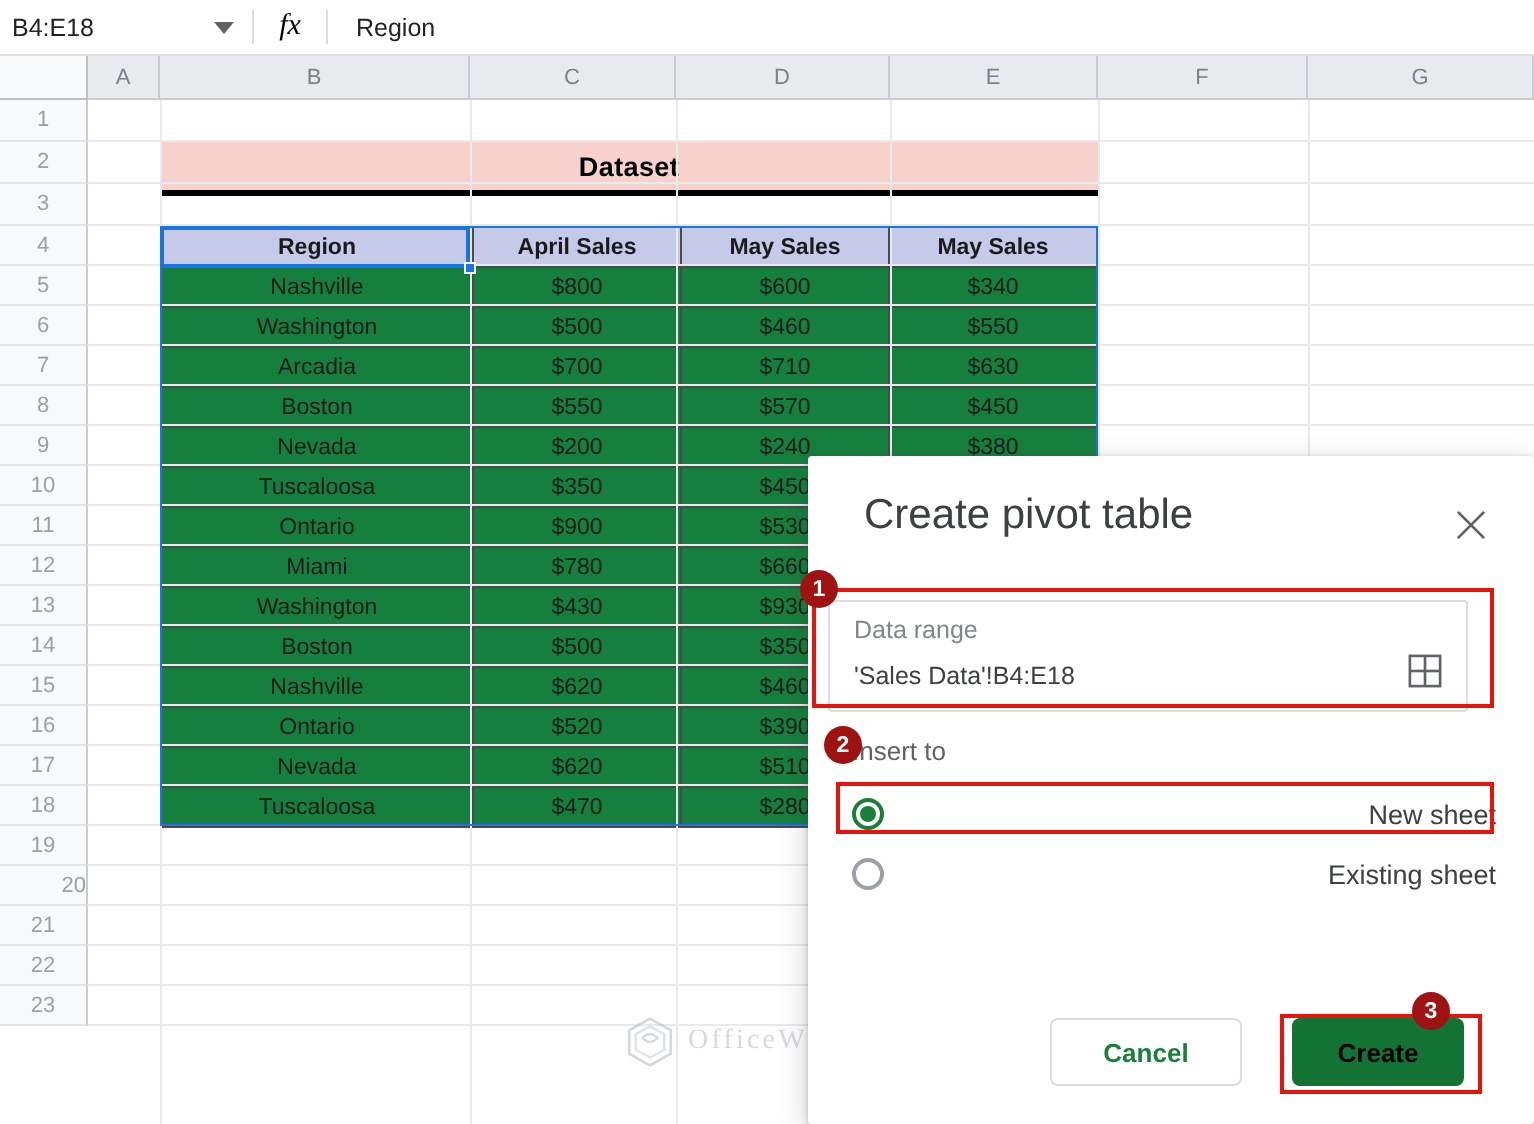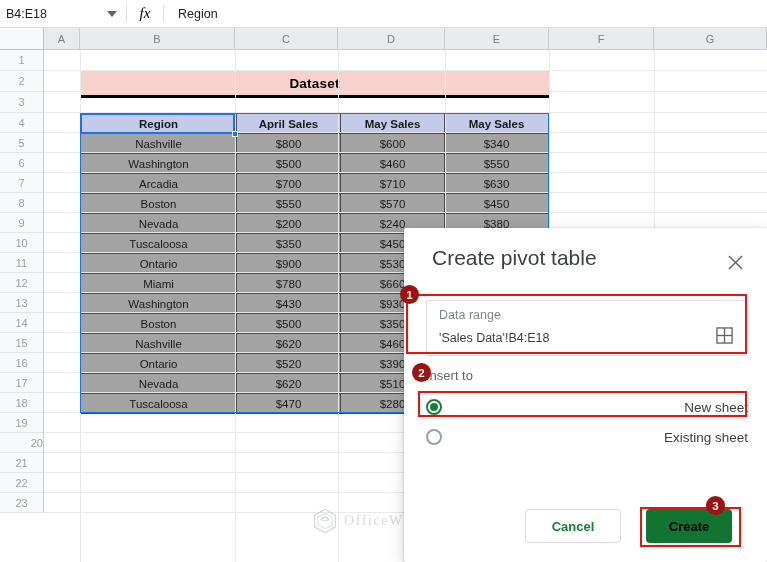--- a/index.html
+++ b/index.html
@@ -134,21 +134,21 @@
     text-align: center;
     color: #1a1a1a;
     padding: 0;
     font-family: "Liberation Sans", sans-serif;
   }
   .dtable th {
     background: #c5cae9;
     font-weight: bold;
     font-size: 11.5px;
   }
-  .dtable td { background: #a3a3a3; }
+  .dtable td { background: #15803d; }
   .dtable .col-region { width: 156px; }
   .dtable .col-num { width: 104px; }
 
   
   .active-cell-ring {
     position: absolute;
     border: 2px solid #1a73e8;
     pointer-events: none;
     z-index: 6;
   }
@@ -196,21 +196,21 @@
   }
   .dlg-close {
     position: absolute; right: 20px; top: 22px;
     width: 24px; height: 24px;
     display: flex; align-items: center; justify-content: center;
     cursor: pointer;
     color: #5f6368;
   }
   .dlg-field {
     position: absolute;
-    left: 22px; top: 72px;
+    left: 10px; top: 72px;
     width: 320px; height: 56px;
     background: #fff;
     border: 1px solid #dadce0;
     border-radius: 2px;
     padding-left: 24px;
   }
   .dlg-field-label {
     position: absolute; left: 12px; top: 7px;
     font-size: 12.5px; color: #80868b;
   }

